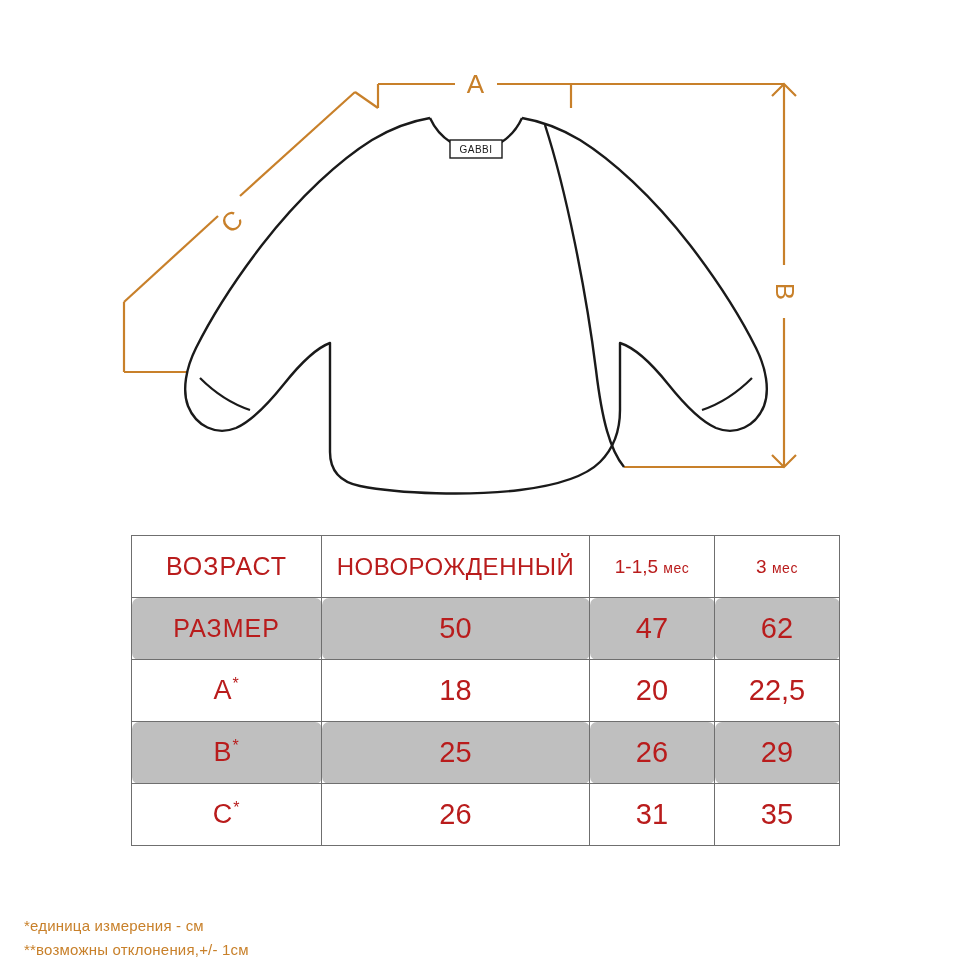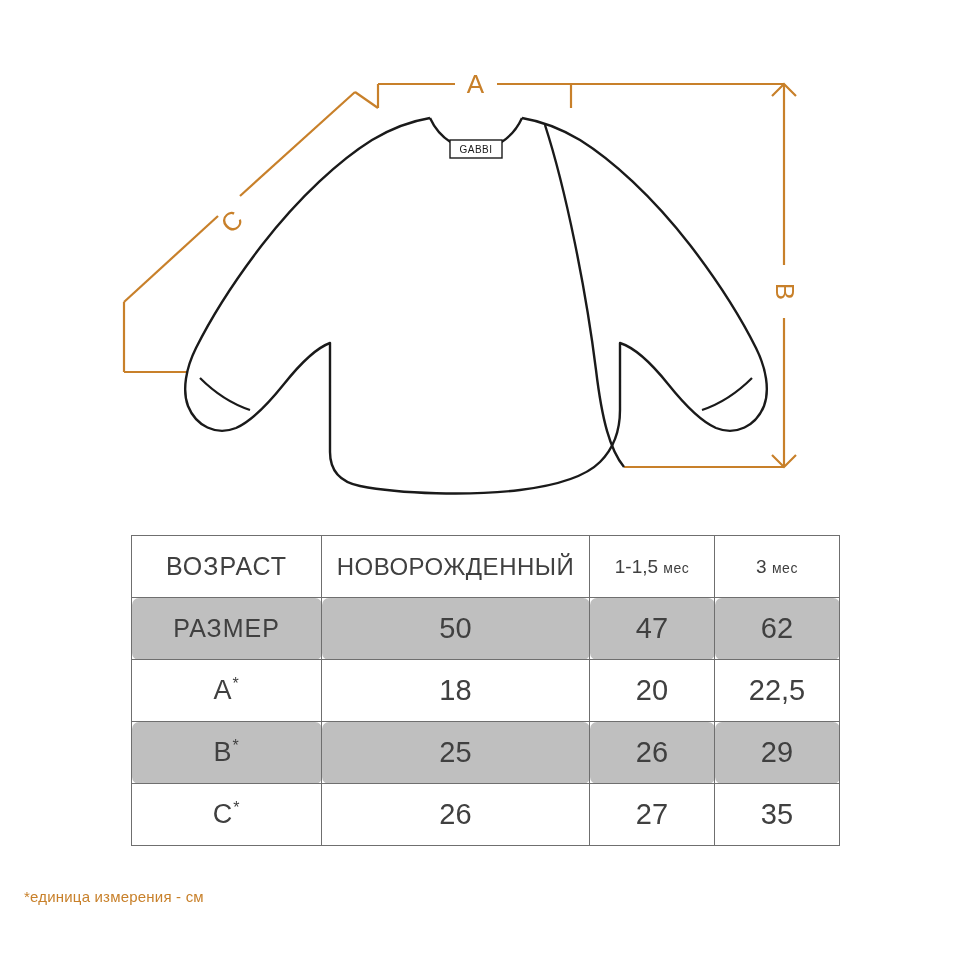--- a/index.html
+++ b/index.html
@@ -56,21 +56,21 @@
     width: 708px;
     border-collapse: collapse;
     table-layout: fixed;
   }
   #size-table td {
     border: 1px solid #6f6f6f;
     text-align: center;
     vertical-align: middle;
     padding: 0;
     height: 61px;
-    color: #404040;
+    color: #b91c1c;
   }
   #size-table tr.shaded td {
     background: #bfbfbf;
     border-radius: 7px;
   }
   .col-label { width: 190px; }
   .col-v1 { width: 268px; }
   .col-v2 { width: 125px; }
   .col-v3 { width: 125px; }
 
@@ -103,21 +103,21 @@
     vertical-align: super;
   }
   .val {
     font-size: 29px;
   }
 
   
   #footnotes {
     position: absolute;
     left: 24px;
-    top: 885px;
+    top: 914px;
     width: 600px;
   }
   #footnotes div {
     color: #c8802a;
     font-size: 15px;
     line-height: 24px;
     letter-spacing: 0.2px;
   }
 </style>
 </head>
@@ -230,23 +230,24 @@
       <tr class="shaded">
         <td class="dimletter"><span>B</span><sup>*</sup></td>
         <td class="val">25</td>
         <td class="val">26</td>
         <td class="val">29</td>
       </tr>
 
       <tr>
         <td class="dimletter"><span>C</span><sup>*</sup></td>
         <td class="val">26</td>
-        <td class="val">27</td>
+        <td class="val">31</td>
         <td class="val">35</td>
       </tr>
     </tbody>
   </table>
 
   <div id="footnotes">
     <div>*единица измерения - см</div>
+    <div>**возможны отклонения,+/- 1см</div>
   </div>
 
 </div>
 
 </body></html>

